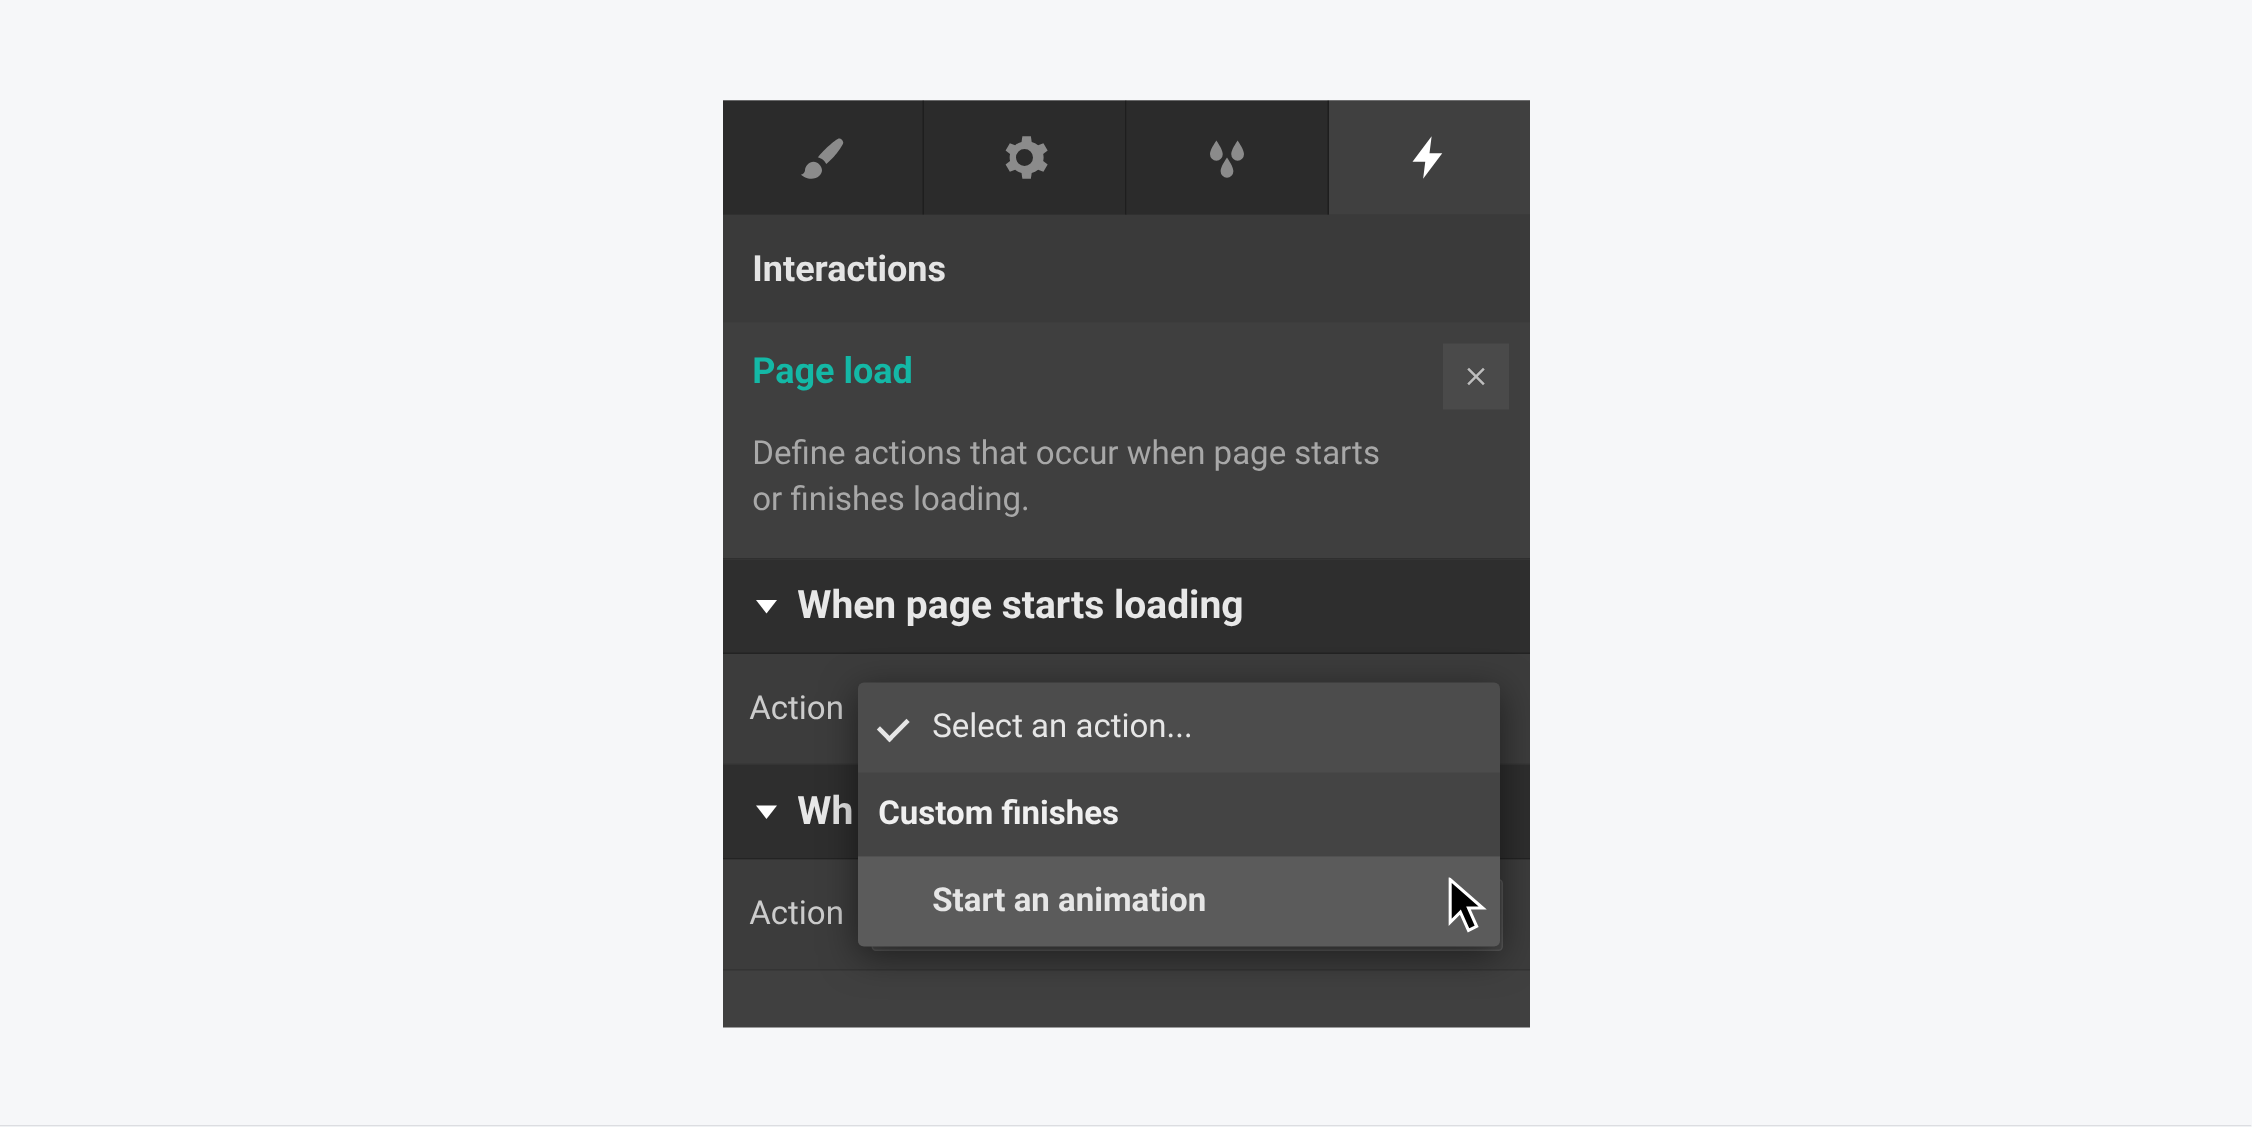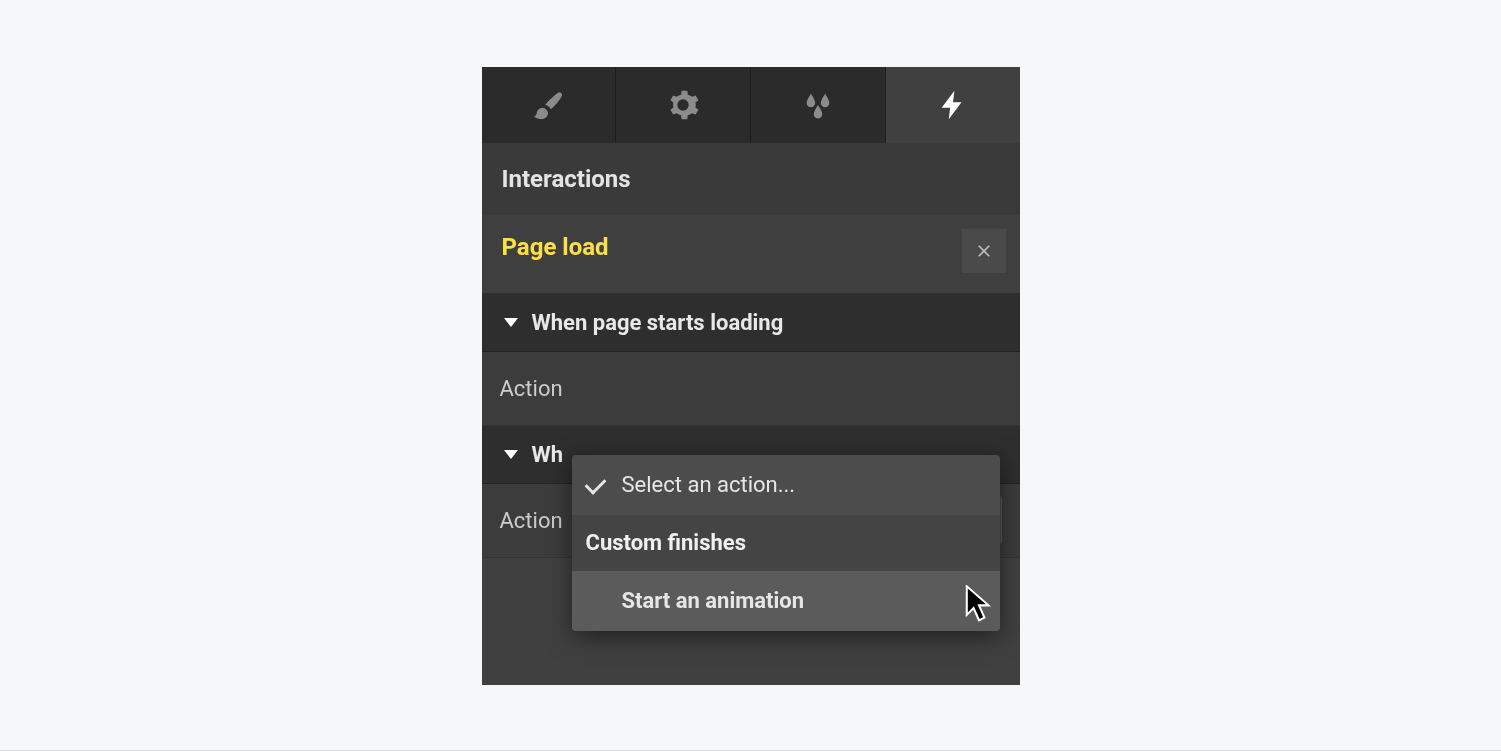--- a/index.html
+++ b/index.html
@@ -53,22 +53,22 @@
   
   .trigger-block {
     padding: 18px 20px 22px 20px;
     background: #3f3f3f;
     border-bottom: 1px solid #2f2f2f;
     position: relative;
   }
   .trigger-title {
     font-size: 24px;
     font-weight: 700;
-    color: #fde047;
-    margin-bottom: 10px;
+    color: #14b8a6;
+    margin-bottom: 26px;
   }
   .trigger-desc {
     font-size: 22px;
     color: #a8a8a8;
     line-height: 1.45;
     max-width: 430px;
   }
   .close-btn {
     position: absolute;
     top: 14px;
@@ -83,21 +83,21 @@
   }
   .close-btn svg { width: 20px; height:20px; }
   .close-btn .ic { fill:#bdbdbd; }
   
   .accordion-header {
     background: #2e2e2e;
     padding: 16px 22px;
     display:flex;
     align-items:center;
     gap: 14px;
-    font-size: 22px;
+    font-size: 26px;
     font-weight: 700;
     color:#e8e8e8;
     cursor:pointer;
     border-bottom:1px solid #232323;
   }
   .acc-tri {
     width:0;height:0;
     border-left:7px solid transparent;
     border-right:7px solid transparent;
     border-top:9px solid #ffffff;
@@ -241,20 +241,21 @@
       <svg viewBox="0 0 24 24">
           <path class="ic" d="M13 2L4 14h6l-1 8 9-12h-6l1-8z"></path>
         </svg>
     </div>
   </div>
 
   <div class="section-title">Interactions</div>
 
   <div class="trigger-block">
     <div class="trigger-title">Page load</div>
+    <div class="trigger-desc">Define actions that occur when page starts or finishes loading.</div>
     <div class="close-btn">
       <svg viewBox="0 0 24 24">
           <path class="ic" d="M19 6.4L17.6 5 12 10.6 6.4 5 5 6.4 10.6 12 5 17.6 6.4 19 12 13.4 17.6 19 19 17.6 13.4 12z"></path>
         </svg>
     </div>
   </div>
 
   <div class="accordion-header">
     <div class="acc-tri"></div>
     <span>When page starts loading</span>

